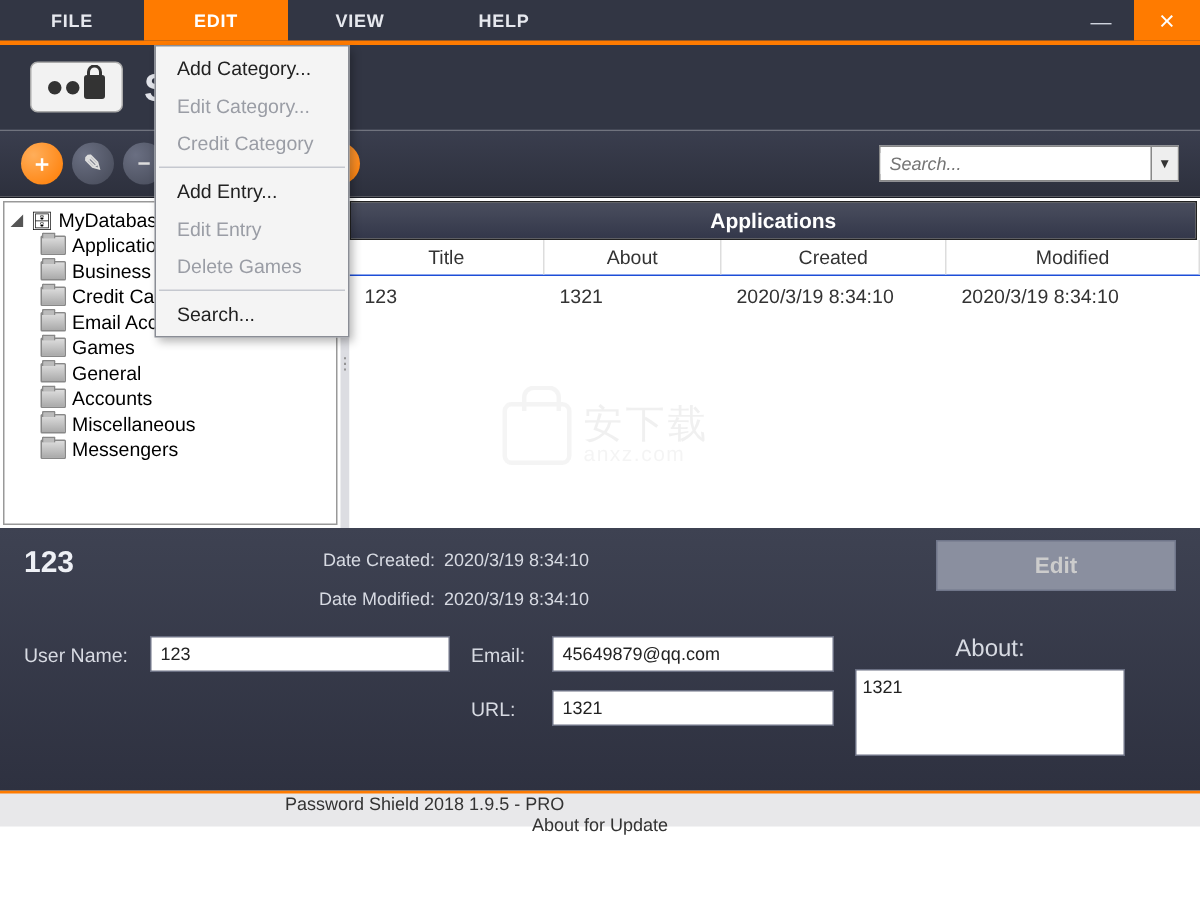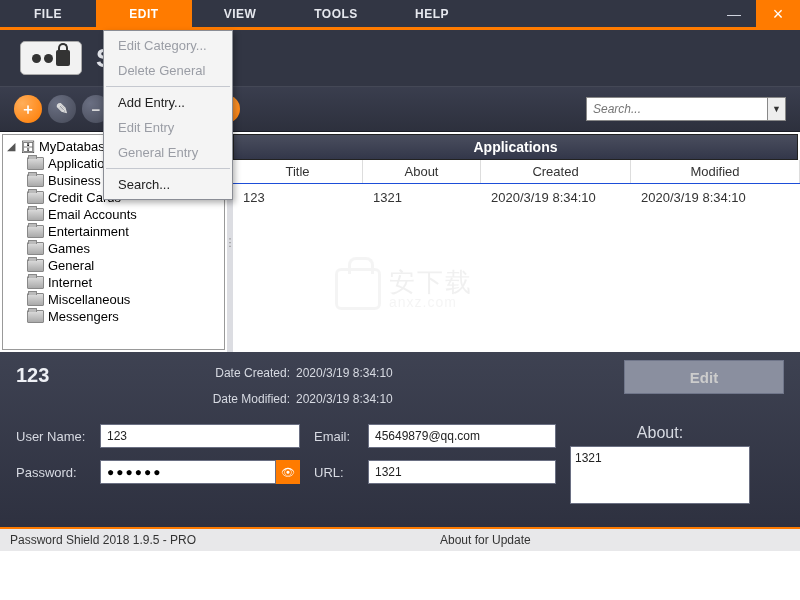--- a/index.html
+++ b/index.html
@@ -70,21 +70,21 @@
 .finput { height: 24px; background: #fff; border: 1px solid #6a6f82; color: #222; font-size: 12px; padding: 0 6px; outline:none; }
 .finput.u { width: 200px; }
 .finput.e { width: 188px; }
 .pw-wrap { display:flex; width:200px; }
 .pw-input { flex:1; height:24px; border:1px solid #6a6f82; padding:0 6px; letter-spacing:2px; font-size:12px; }
 .pw-toggle { width:24px; height:24px; background:#ff7b00; display:flex; align-items:center; justify-content:center; color:#fff; font-size:11px; }
 .about-box { display:flex; flex-direction:column; align-items:center; gap:4px; }
 .about-ta { width: 180px; height: 58px; background:#fff; border:1px solid #6a6f82; font-size:12px; padding:4px; color:#222; resize:none; }
 
 
-.statusbar { height: 24px; background: #e8e8ea; border-top: 2px solid #ff7b00; display: flex; align-items: center; font-size: 12px; color: #333; }
+.statusbar { height: 24px; background: #e8e8ea; border-top: 2px solid #ff7b00; display: flex; align-items: center; font-size: 12px; color: #333; flex-direction: column; }
 .status-left { width: 440px; padding-left: 10px; }
 .status-right { flex:1; }
 
 
 .dropdown { position: absolute; top: 30px; left: 103px; width: 130px; background: #f4f4f4; border: 1px solid #8a8d95; box-shadow: 2px 3px 6px rgba(0,0,0,0.3); z-index: 100; padding: 2px 0; }
 .dd-item { padding: 5px 14px; font-size: 13px; color: #222; }
 .dd-item.disabled { color: #9a9da5; }
 .dd-sep { height: 1px; background: #c5c8cf; margin: 3px 2px; }
 
 
@@ -99,21 +99,20 @@
 .tree::-webkit-scrollbar-track { background:#eee; }
 .tree::-webkit-scrollbar-thumb { background:#c2c2c2; border:1px solid #aaa; }
 </style>
 </head>
 <body>
 
 <div class="menubar">
   <div class="menu-item">FILE</div>
   <div class="menu-item active">EDIT</div>
   <div class="menu-item">VIEW</div>
-  <div class="menu-item">TOOLS</div>
   <div class="menu-item">HELP</div>
   <div class="menu-spacer"></div>
   <div class="win-btn">—</div>
   <div class="win-btn win-close">×</div>
 </div>
 
 <div class="title-area">
   <div class="logo-box">
     <span class="logo-dot"></span>
       <span class="logo-dot"></span>
@@ -156,33 +155,29 @@
     <div class="tree-node tree-child">
         <span class="folder-icon"></span>
         <span>Credit Cards</span>
       </div>
     <div class="tree-node tree-child">
         <span class="folder-icon"></span>
         <span>Email Accounts</span>
       </div>
     <div class="tree-node tree-child">
         <span class="folder-icon"></span>
-        <span>Entertainment</span>
-      </div>
-    <div class="tree-node tree-child">
-        <span class="folder-icon"></span>
         <span>Games</span>
       </div>
     <div class="tree-node tree-child">
         <span class="folder-icon"></span>
         <span>General</span>
       </div>
     <div class="tree-node tree-child">
         <span class="folder-icon"></span>
-        <span>Internet</span>
+        <span>Accounts</span>
       </div>
     <div class="tree-node tree-child">
         <span class="folder-icon"></span>
         <span>Miscellaneous</span>
       </div>
     <div class="tree-node tree-child">
         <span class="folder-icon"></span>
         <span>Messengers</span>
       </div>
     <div style="height:20px"></div>
@@ -221,29 +216,20 @@
         </div>
     </div>
     <button class="edit-btn">Edit</button>
   </div>
   <div class="detail-form">
     <div class="col">
       <div class="frow">
           <span class="flabel">User Name:</span>
           <input class="finput u" value="123" style="">
         </div>
-      <div class="frow">
-          <span class="flabel">Password:</span>
-        <div class="pw-wrap">
-          <input class="pw-input" value="●●●●●●" style="">
-          <div class="pw-toggle">
-              <span>👁</span>
-            </div>
-        </div>
-      </div>
     </div>
     <div class="col">
       <div class="frow">
           <span class="flabel" style="min-width:48px">Email:</span>
           <input class="finput e" value="45649879@qq.com" style="">
         </div>
       <div class="frow">
           <span class="flabel" style="min-width:48px">URL:</span>
           <input class="finput e" value="1321" style="">
         </div>
@@ -254,26 +240,27 @@
     </div>
   </div>
 </div>
 
 <div class="statusbar">
   <div class="status-left">Password Shield 2018 1.9.5 - PRO</div>
   <div class="status-right">About for Update</div>
 </div>
 
 <div class="dropdown">
+  <div class="dd-item">Add Category...</div>
   <div class="dd-item disabled">Edit Category...</div>
-  <div class="dd-item disabled">Delete General</div>
+  <div class="dd-item disabled">Credit Category</div>
   <div class="dd-sep"></div>
   <div class="dd-item">Add Entry...</div>
   <div class="dd-item disabled">Edit Entry</div>
-  <div class="dd-item disabled">General Entry</div>
+  <div class="dd-item disabled">Delete Games</div>
   <div class="dd-sep"></div>
   <div class="dd-item">Search...</div>
 </div>
 
 <div class="watermark">
   <div class="wm-bag"></div>
   <div class="wm-txt">
     <span class="wm-cn">安下载</span>
     <span class="wm-en">anxz.com</span>
   </div>

